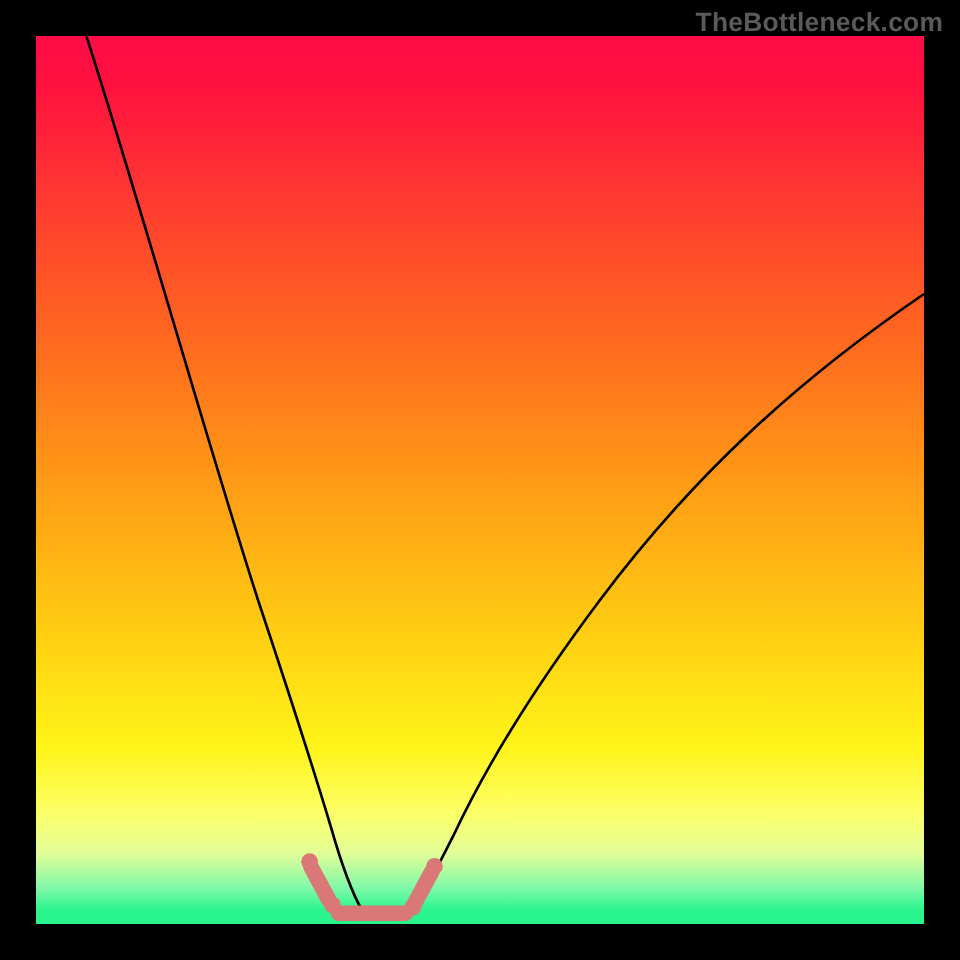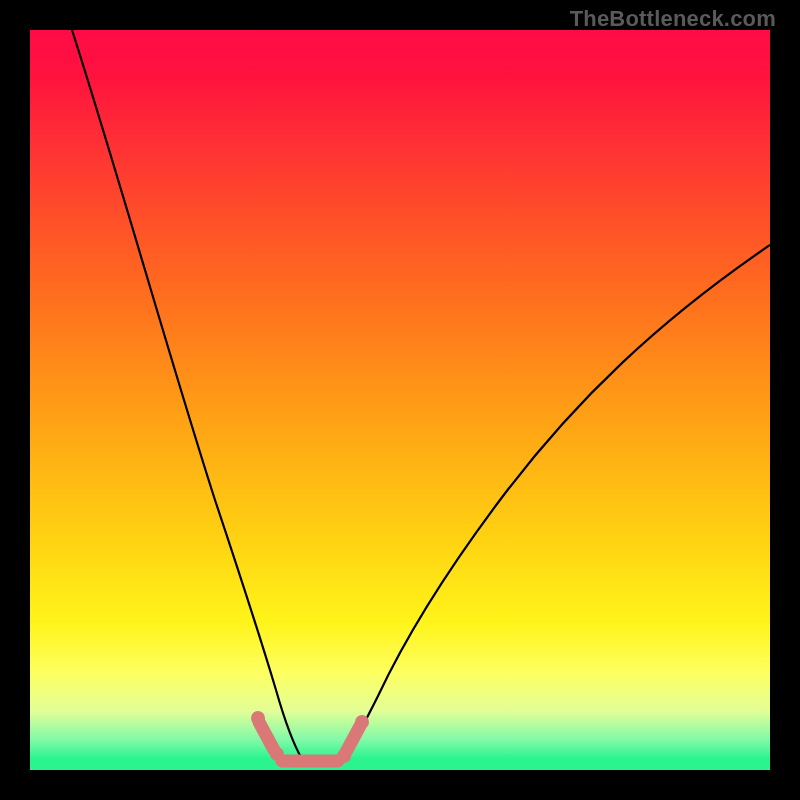--- a/index.html
+++ b/index.html
@@ -7,21 +7,21 @@
     width: 800px;
     height: 800px;
     background: #000;
     position: relative;
     font-family: Arial, sans-serif;
     overflow: hidden;
   }
   .watermark {
     position: absolute;
     top: 6px;
-    right: 24px;
+    right: 14px;
     color: #5a5a5a;
     font-size: 22px;
     font-weight: 600;
     z-index: 10;
     letter-spacing: 0.2px;
   }
   .plot-area {
     position: absolute;
     left: 30px;
     top: 30px;

